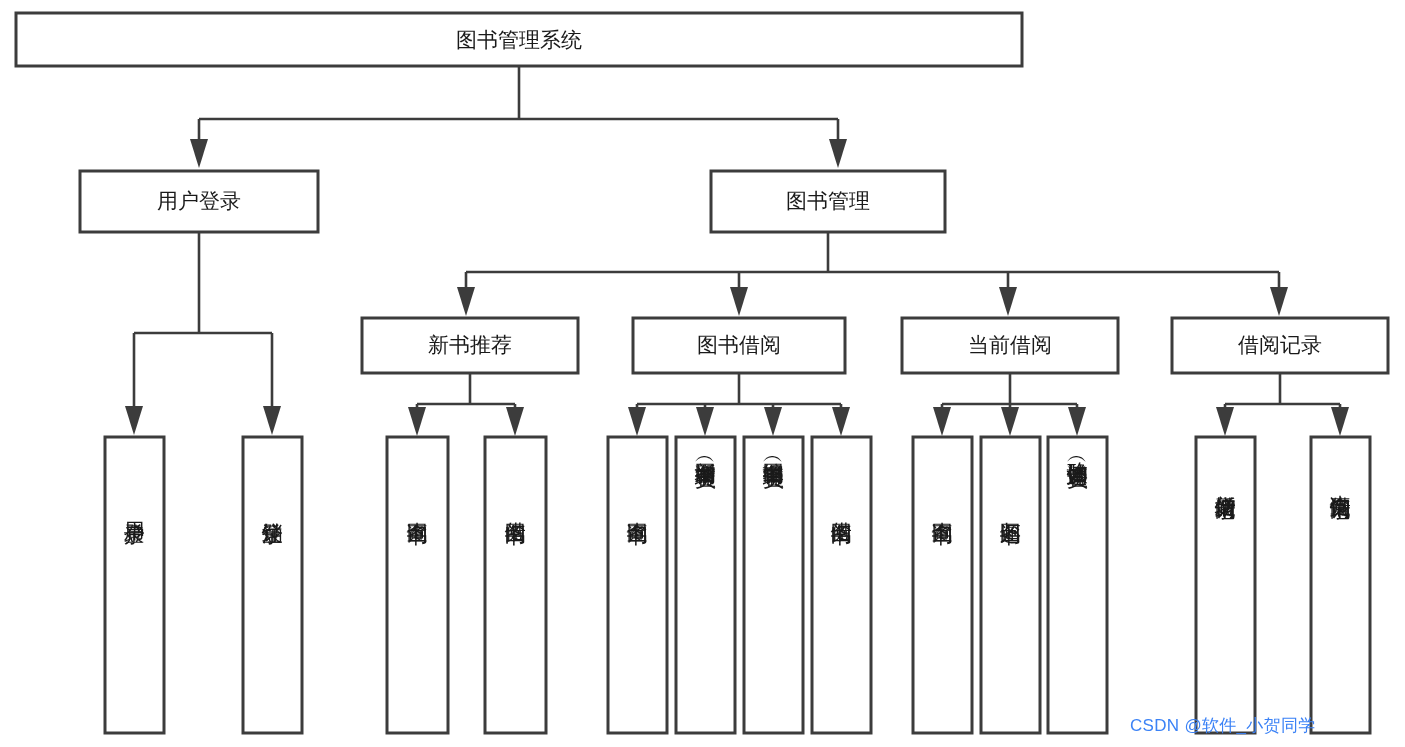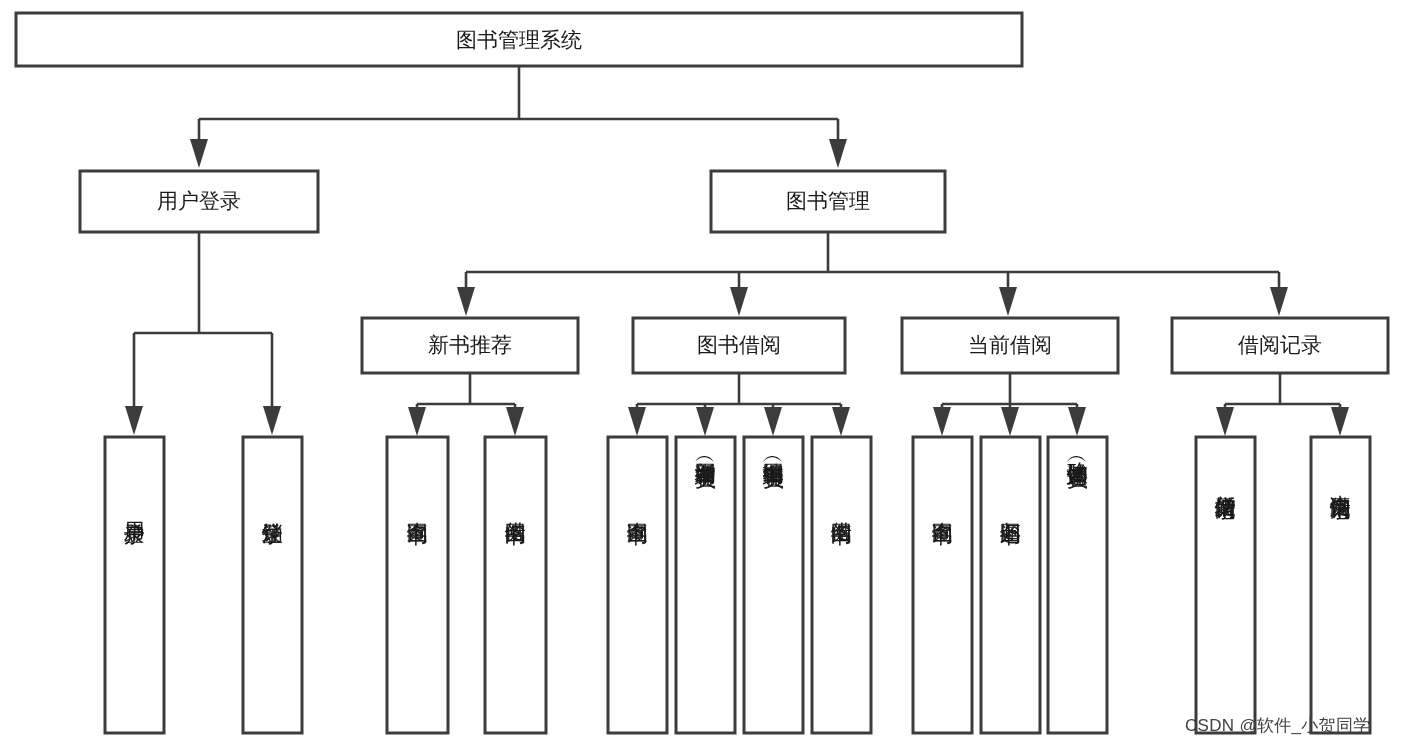--- a/index.html
+++ b/index.html
@@ -64,25 +64,25 @@
     line-height: 1.02;
     color: #1a1a1a;
     writing-mode: vertical-rl;
     text-orientation: upright;
     letter-spacing: 1px;
     white-space: nowrap;
     text-align: left;
   }
   .watermark {
     position: absolute;
-    left: 1185px;
+    left: 1130px;
     top: 714px;
     font-family: "Liberation Sans", "DejaVu Sans", sans-serif;
     font-size: 17px;
-    color: #404040;
+    color: #3b82f6;
     white-space: nowrap;
     letter-spacing: 0.3px;
   }
 </style>
 </head>
 <body>
 
 <div id="diagram-root">
 
   <svg id="flow" viewBox="0 0 1405 747" xmlns="http://www.w3.org/2000/svg">

